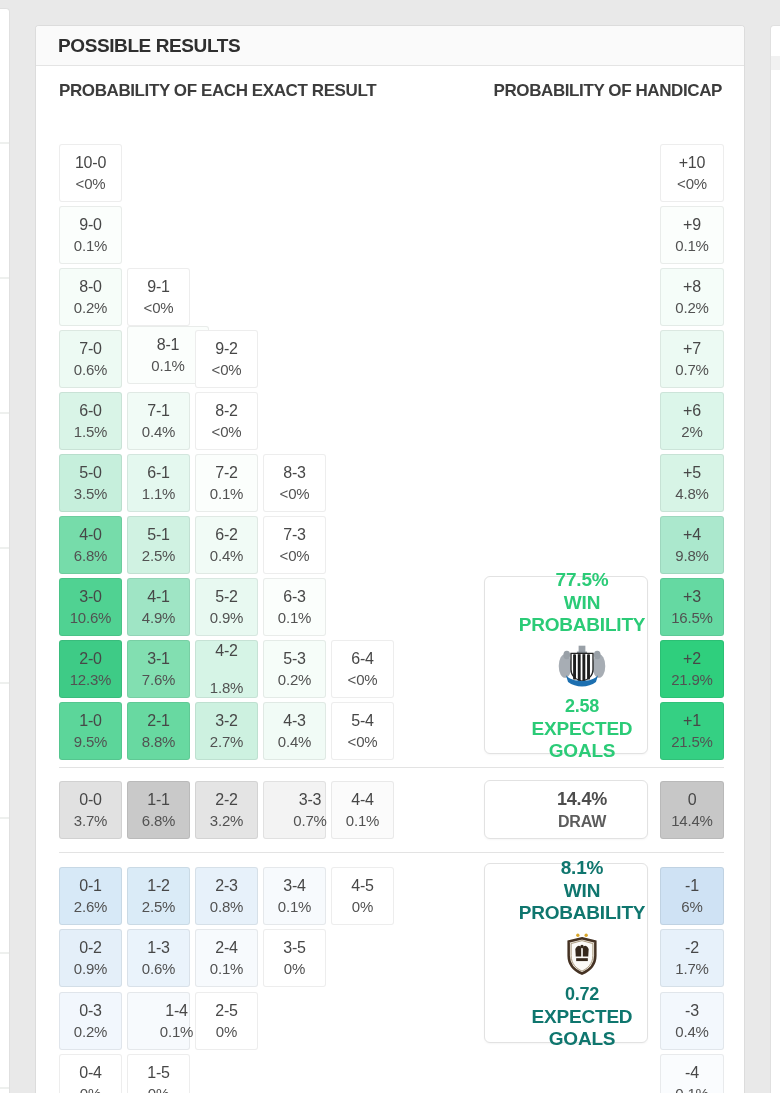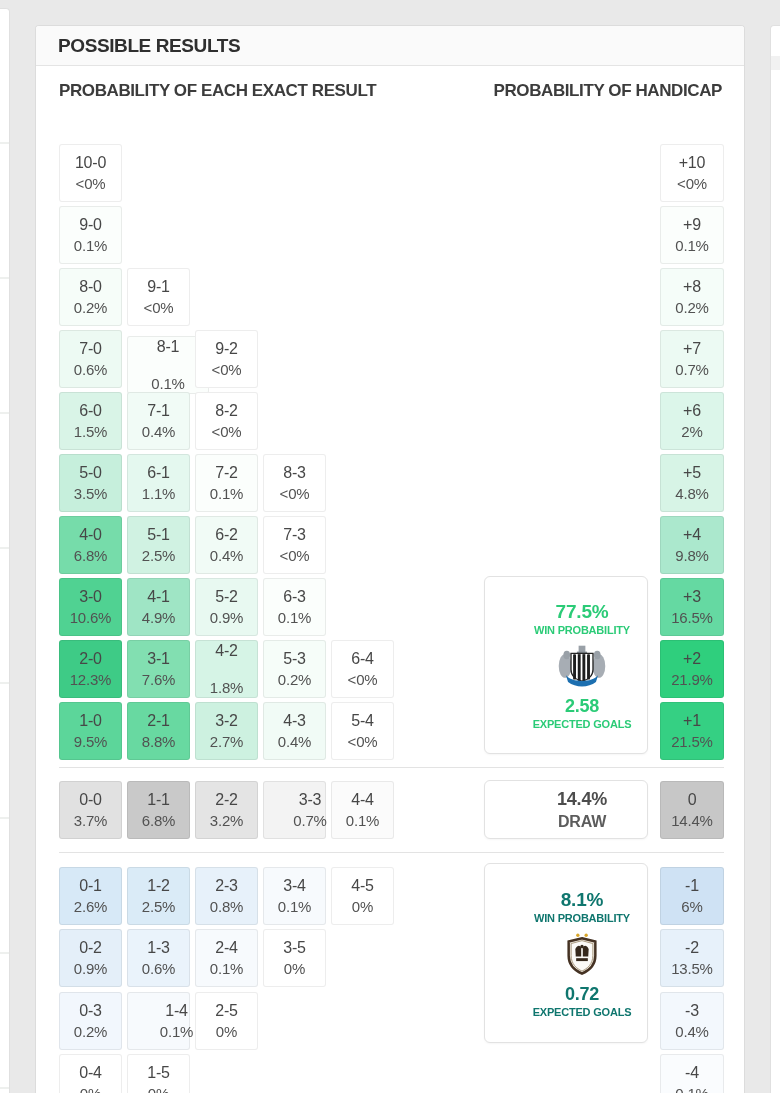--- a/index.html
+++ b/index.html
@@ -33,21 +33,21 @@
   .cell .cs{font-size:16px;color:#474747;}
   .cell .cp{font-size:15px;color:#525252;}
 
   .divider{position:absolute;left:23px;width:665px;height:1px;background:#e3e3e3;}
 
   
   .card{position:absolute;left:448px;width:164px;background:#fff;border:1px solid #e2e2e2;border-radius:6px;
         box-sizing:border-box;display:flex;flex-direction:column;align-items:center;justify-content:center;
         text-align:center;box-shadow:0 1px 2px rgba(0,0,0,0.04);letter-spacing:-0.2px;padding-left:32px;}
   .card .big{font-size:19px;font-weight:700;}
-  .card .lbl{font-size:11px;font-weight:700;margin-top:1px;}
+  .card .lbl{font-size:19px;font-weight:700;margin-top:1px;}
   .card .xg{font-size:18px;font-weight:700;margin-top:2px;}
   .card .badge{margin:8px 0 6px 0;height:44px;display:flex;align-items:center;justify-content:center;}
   .accent-home{color:#2bcb77;}
   .accent-away{color:#0f766e;}
   .card.draw .big{color:#4d4d4d;font-size:18px;}
   .card.draw .lbl{color:#5c5c5c;font-size:16px;font-weight:600;margin-top:3px;}
 </style>
 </head>
 <body>
 
@@ -77,21 +77,21 @@
           <div class="cp">0.2%</div>
         </div>
         <div class="cell" style="left: 91px; top: 242px; width: 63px; height: 58px; background: rgb(255, 255, 255);">
           <div class="cs">9-1</div>
           <div class="cp">&lt;0%</div>
         </div>
         <div class="cell" style="left: 23px; top: 304px; width: 63px; height: 58px; background: rgb(237, 250, 243);">
           <div class="cs">7-0</div>
           <div class="cp">0.6%</div>
         </div>
-        <div class="cell" style="left: 91px; top: 310px; width: 82px; height: 58px; background: rgb(251, 254, 252); justify-content: space-between;">
+        <div class="cell" style="left: 91px; top: 300px; width: 82px; height: 58px; background: rgb(251, 254, 252);">
           <div class="cs">8-1</div>
           <div class="cp">0.1%</div>
         </div>
         <div class="cell" style="left: 159px; top: 304px; width: 63px; height: 58px; background: rgb(255, 255, 255);">
           <div class="cs">9-2</div>
           <div class="cp">&lt;0%</div>
         </div>
         <div class="cell" style="left: 23px; top: 366px; width: 63px; height: 58px; background: rgb(217, 244, 231);">
           <div class="cs">6-0</div>
           <div class="cp">1.5%</div>
@@ -313,21 +313,21 @@
         <div class="cell" style="left: 624px; top: 755px; width: 64px; height: 58px; background: rgb(199, 199, 199);">
           <div class="cs">0</div>
           <div class="cp">14.4%</div>
         </div>
         <div class="cell" style="left: 624px; top: 841px; width: 64px; height: 58px; background: rgb(207, 226, 244);">
           <div class="cs">-1</div>
           <div class="cp">6%</div>
         </div>
         <div class="cell" style="left: 624px; top: 903px; width: 64px; height: 58px; background: rgb(231, 241, 250);">
           <div class="cs">-2</div>
-          <div class="cp">13.5%</div>
+          <div class="cp">1.7%</div>
         </div>
         <div class="cell" style="left: 624px; top: 966px; width: 64px; height: 58px; background: rgb(243, 248, 253);">
           <div class="cs">-3</div>
           <div class="cp">0.4%</div>
         </div>
         <div class="cell" style="left: 624px; top: 1028px; width: 64px; height: 58px; background: rgb(250, 252, 254);">
           <div class="cs">-4</div>
           <div class="cp">0.1%</div>
         </div>
       </div>

